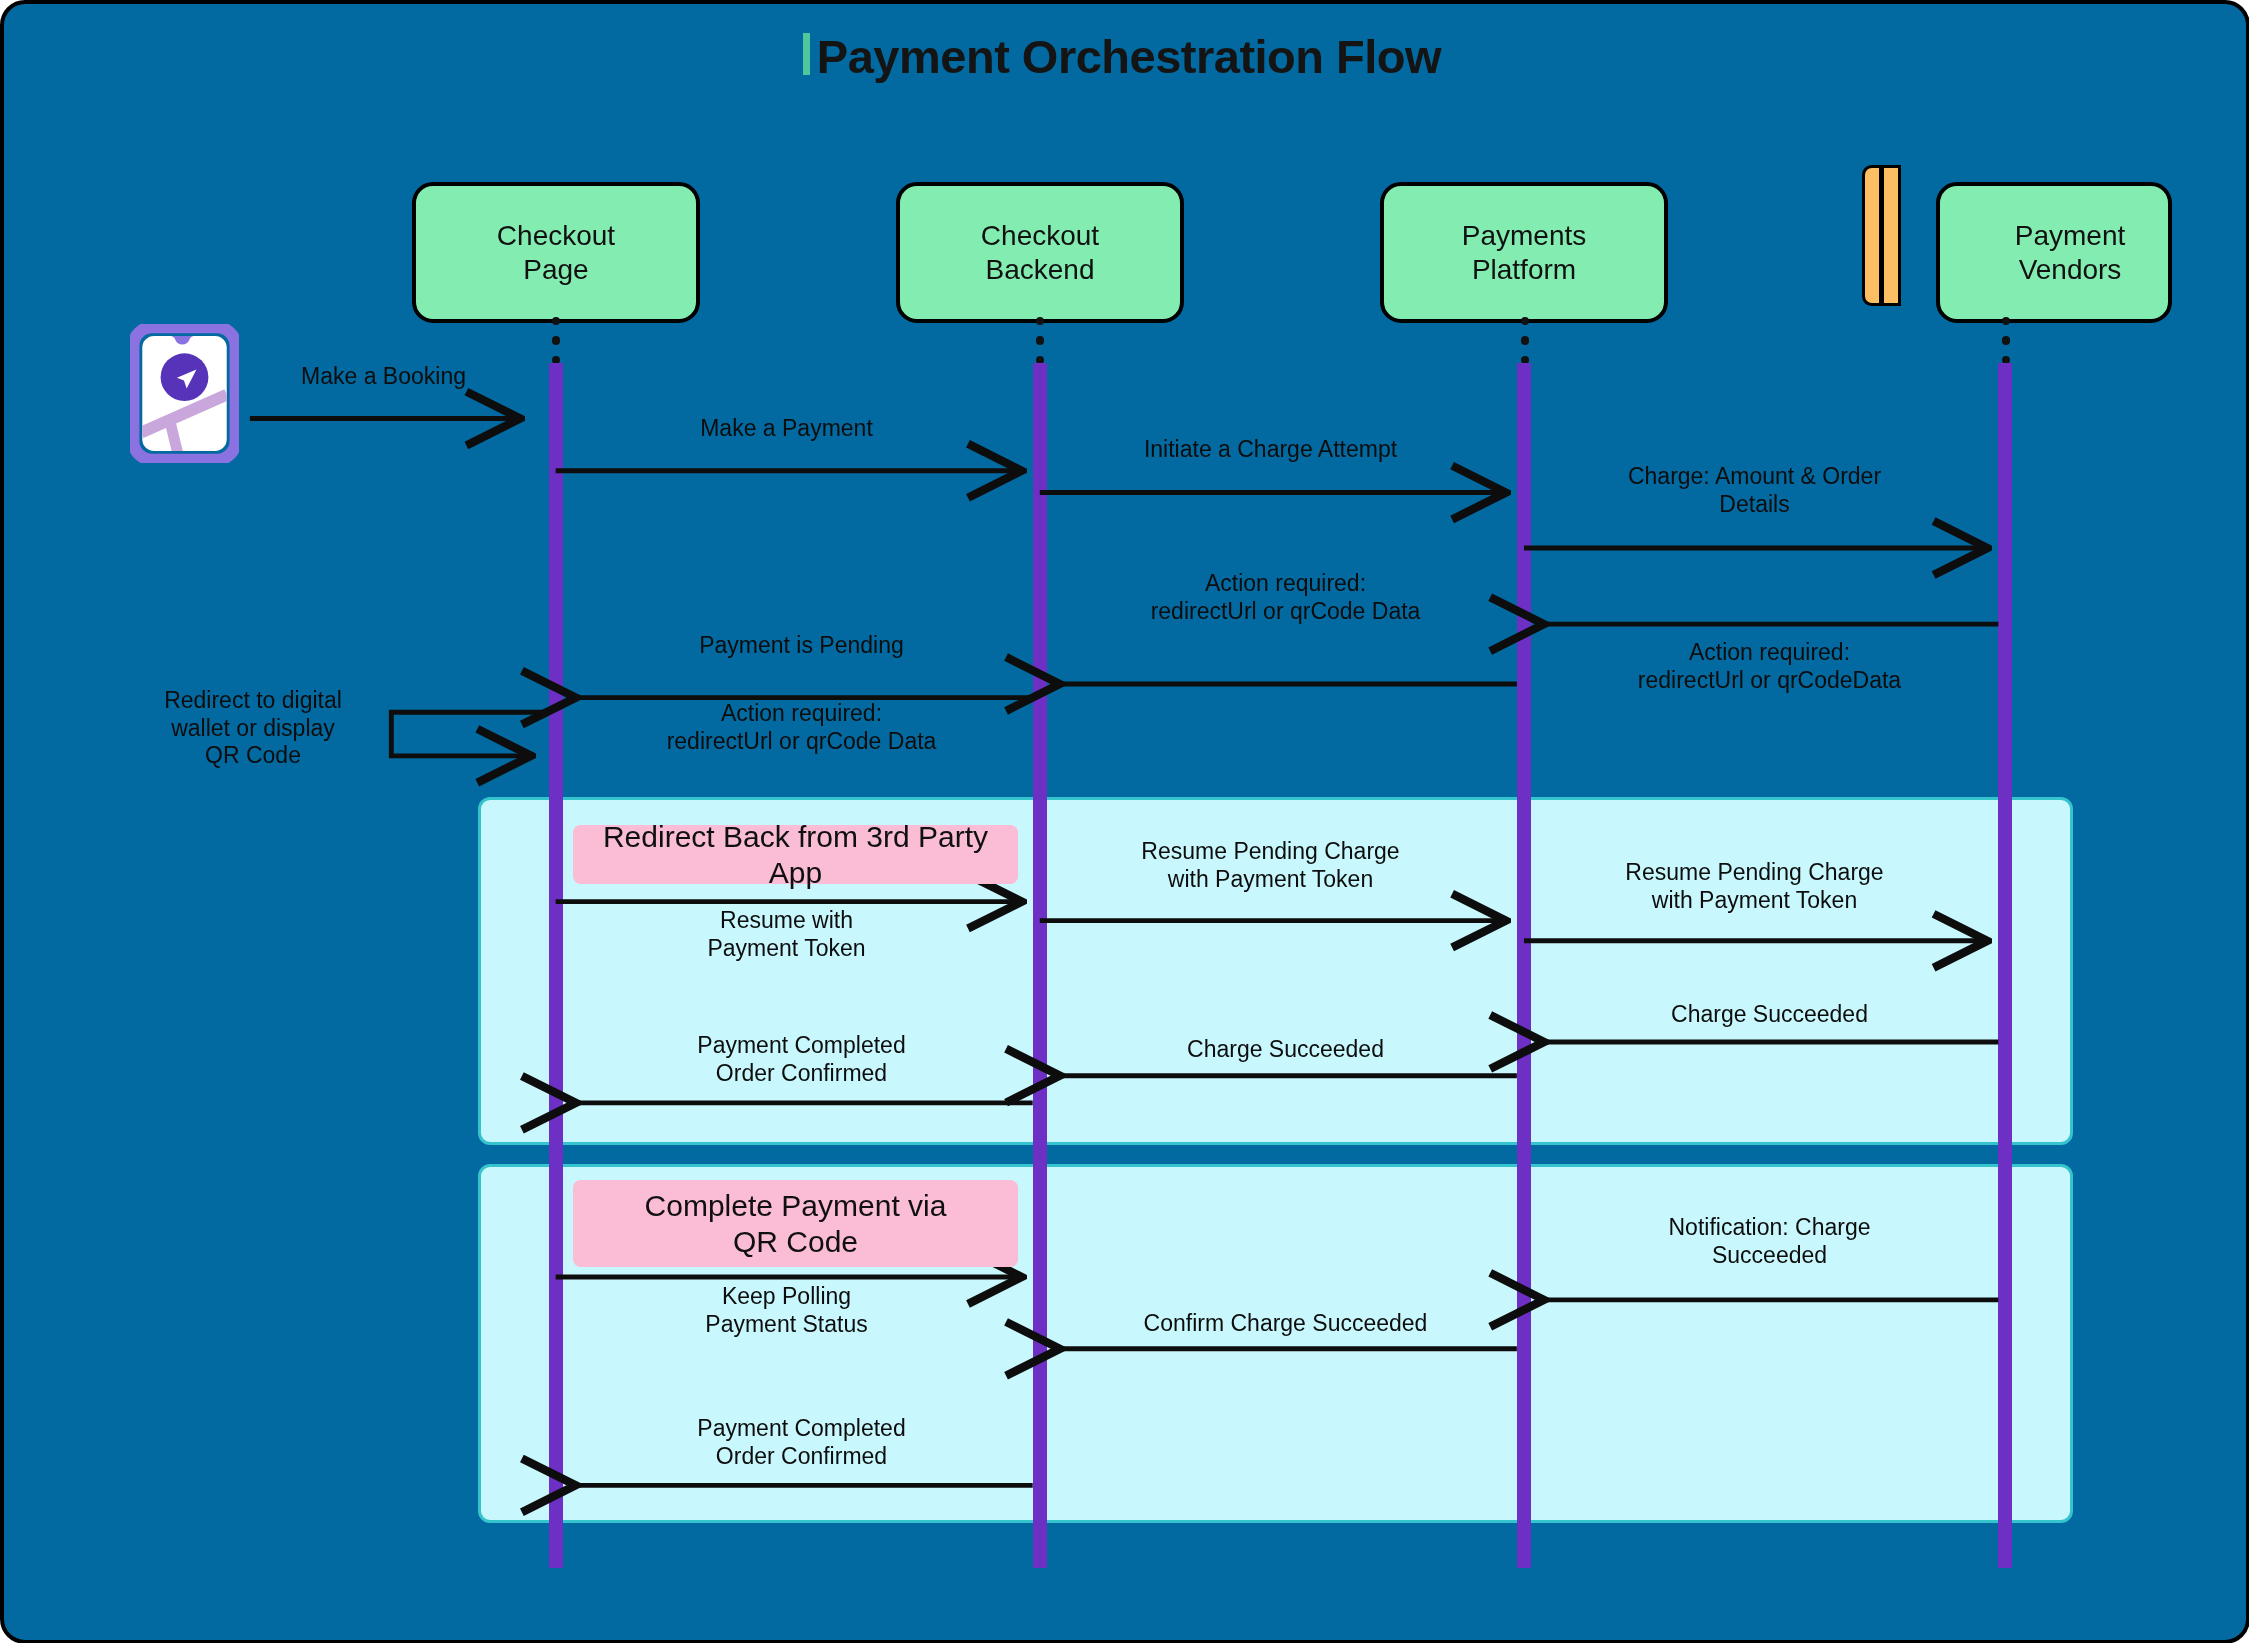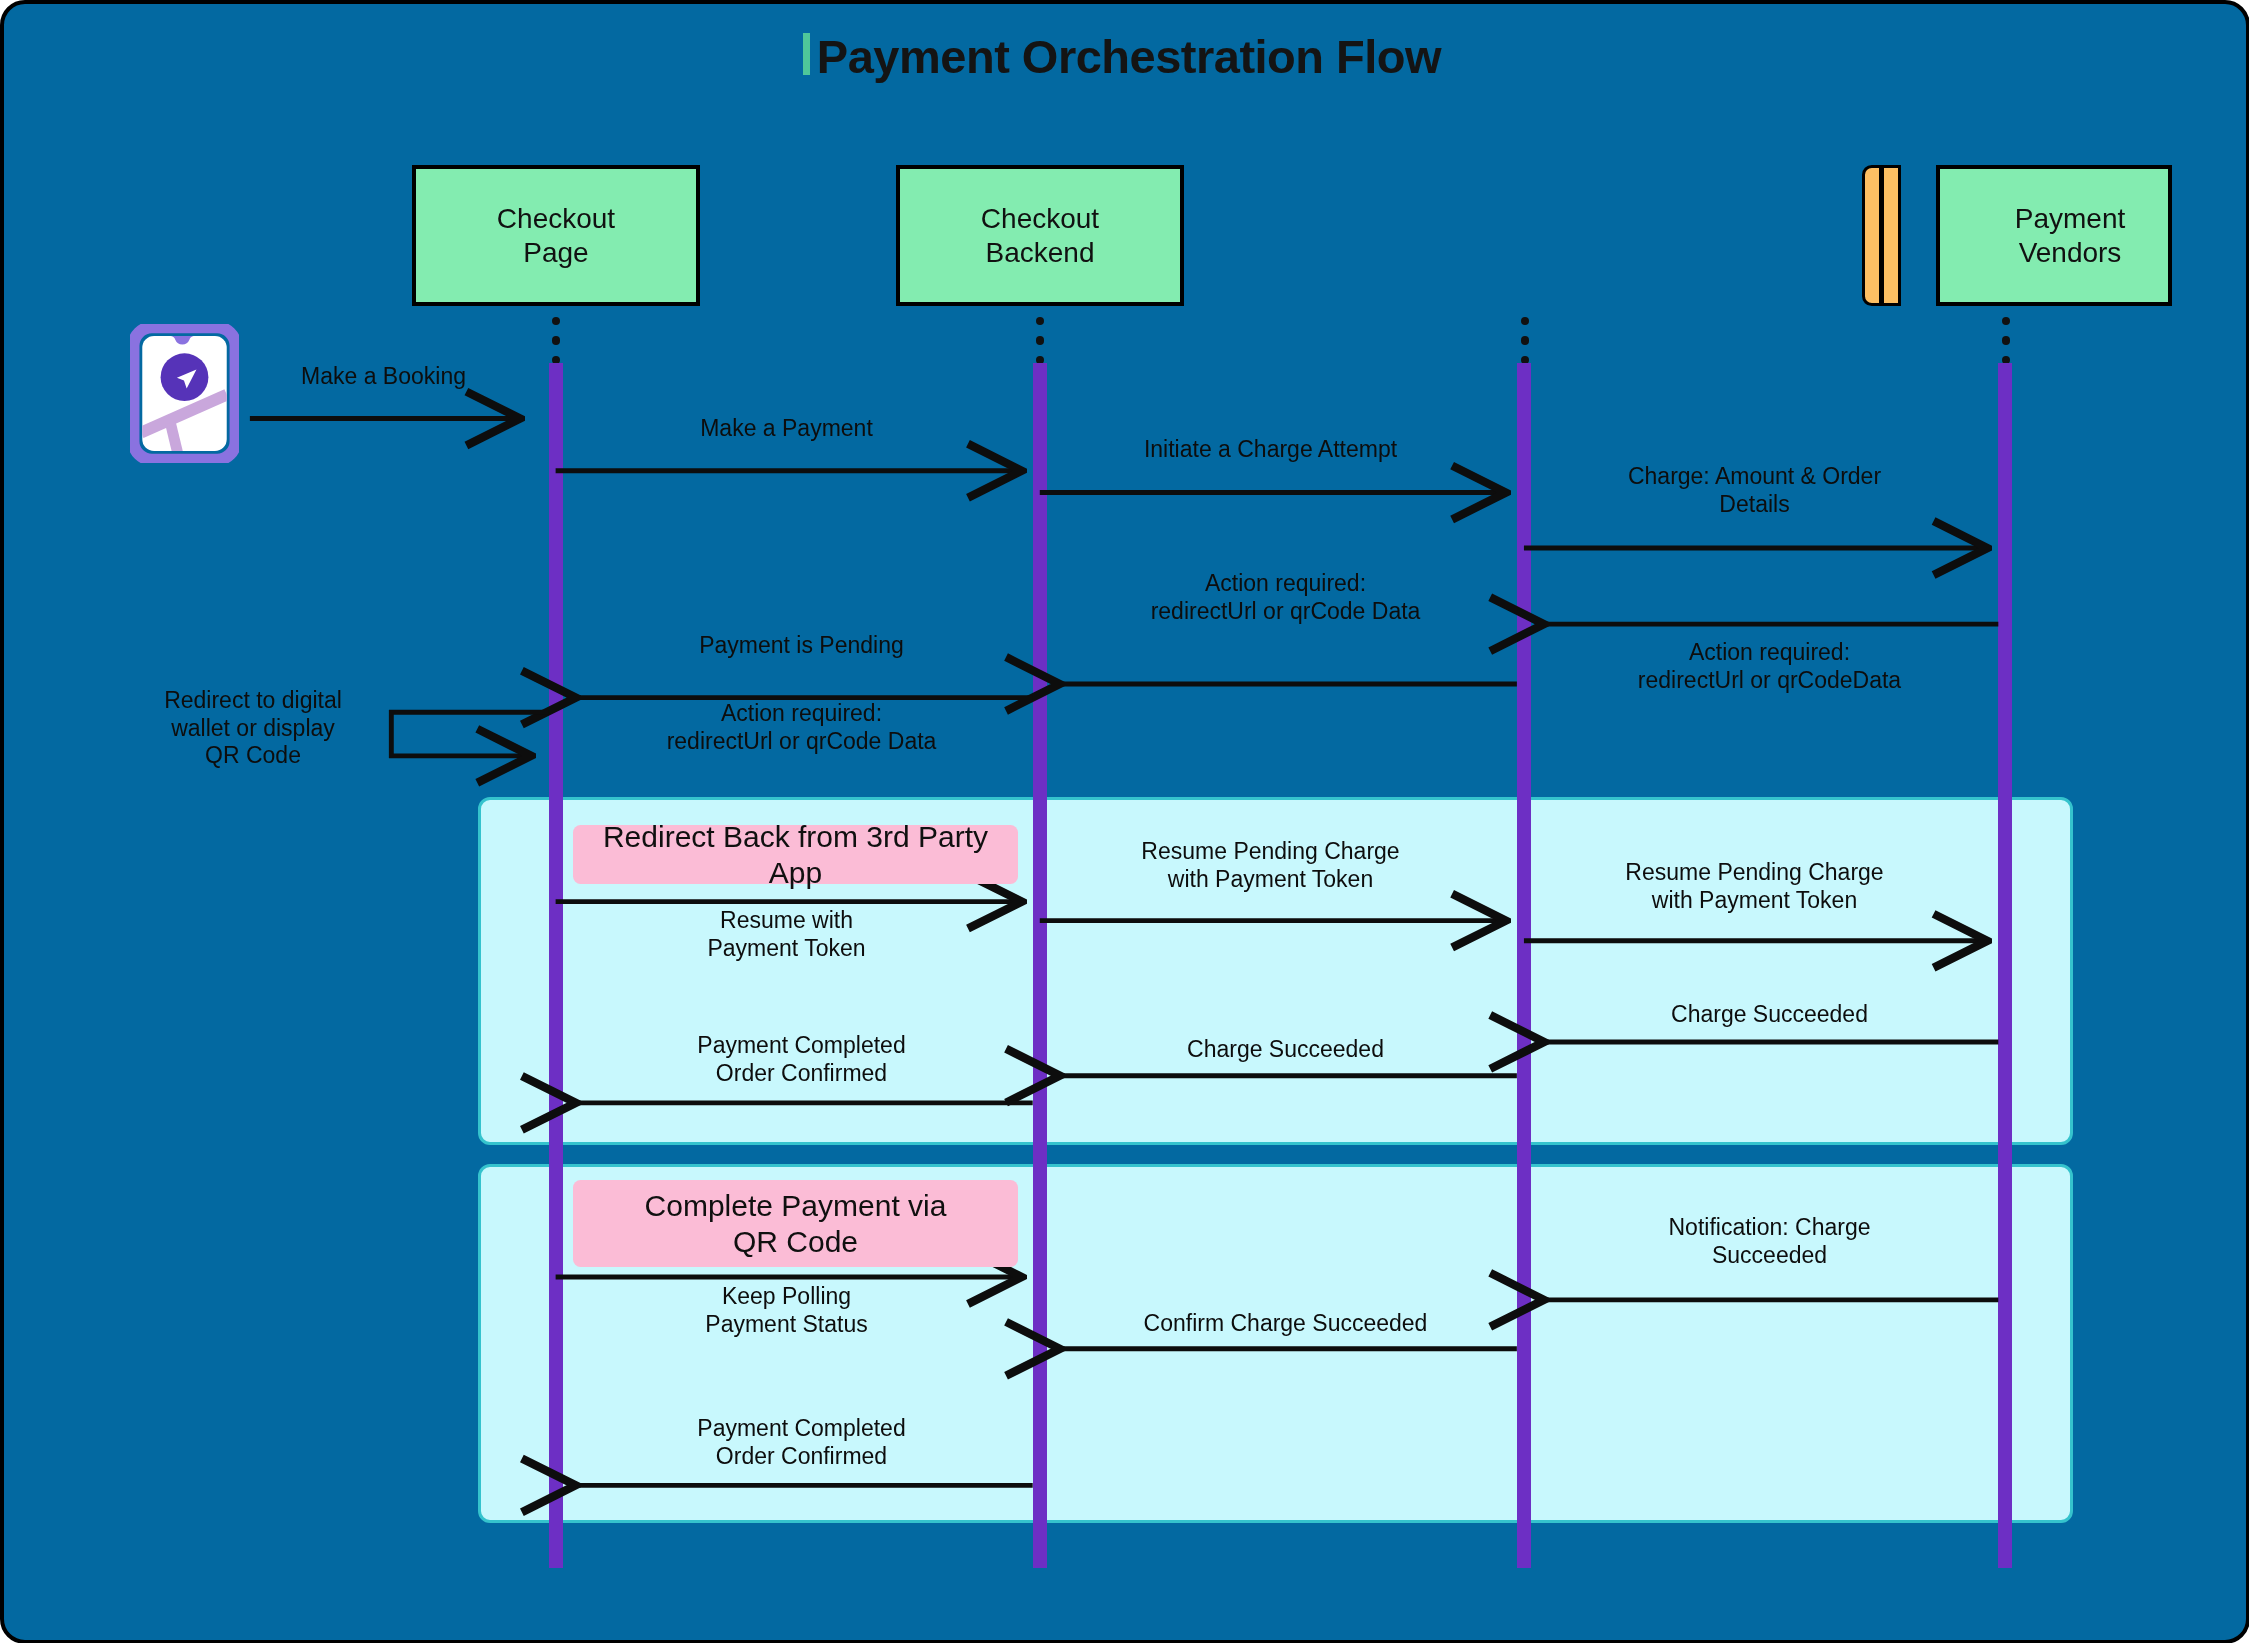--- a/index.html
+++ b/index.html
@@ -13,23 +13,23 @@
     box-sizing:border-box;
     overflow:hidden;
   }
   #svgroot{position:absolute;left:0;top:0;width:2250px;height:1644px;}
   .ttl-wrap{position:absolute;left:0;top:24.5px;width:2250px;text-align:center;}
   .ttl-inner{display:inline-block;position:relative;}
   .ttl-bar{position:absolute;left:-14px;top:4.4px;width:7px;height:42px;background:#4fc79a;}
   .ttl-txt{font-size:47px;font-weight:700;color:#141414;letter-spacing:-0.5px;white-space:nowrap;}
   .pbox{
     position:absolute;box-sizing:border-box;
-    background:#83ecb0;border:4.9px solid #000;border-radius:0;
+    background:#83ecb0;border:4.9px solid #000;border-radius:21px;
     display:flex;align-items:center;justify-content:center;
-    font-size:28px;color:#111;line-height:1.18;text-align:center;
+    font-size:28px;color:#111;line-height:1.18;text-align:center;margin-top:17px;
   }
   .pbox span{display:block;}
   .stripe{position:absolute;background:#fcbf63;border:3.8px solid #000;box-sizing:border-box;}
   .lifeline-dots{position:absolute;width:9.8px;display:flex;flex-direction:column;
     align-items:center;justify-content:space-between;}
   .lifeline-dots i{display:block;width:8.2px;height:8.2px;border-radius:50%;background:#111;}
   .act{position:absolute;background:#6d2fc4;width:14px;}
   .frame{position:absolute;box-sizing:border-box;background:#c8f8fd;
      border:3.8px solid #35c3cd;border-radius:12px;}
   .msg{position:absolute;font-size:23px;color:#0d0d0d;line-height:1.2;text-align:center;}
@@ -74,20 +74,26 @@
     </div>
   </div>
 
   <div class="pbox" style="left:892px;top:161px;width:288px;height:141px;">
     <div>
       <span>Checkout</span>
       <span>Backend</span>
     </div>
   </div>
 
+  <div class="pbox" style="left:1376px;top:161px;width:288px;height:141px;">
+    <div>
+      <span>Payments</span>
+      <span>Platform</span>
+    </div>
+  </div>
 
   <div class="pbox" style="left:1932px;top:161px;width:236px;height:141px;">
     <div style="margin-left:32px;">
       <span>Payment</span>
       <span>Vendors</span>
     </div>
   </div>
   <div class="stripe" style="left:1858px;top:161px;width:19.6px;height:141px;border-radius:9.8px 0 0 9.8px;"></div>
   <div class="stripe" style="left:1877px;top:161px;width:19.6px;height:141px;"></div>
 

